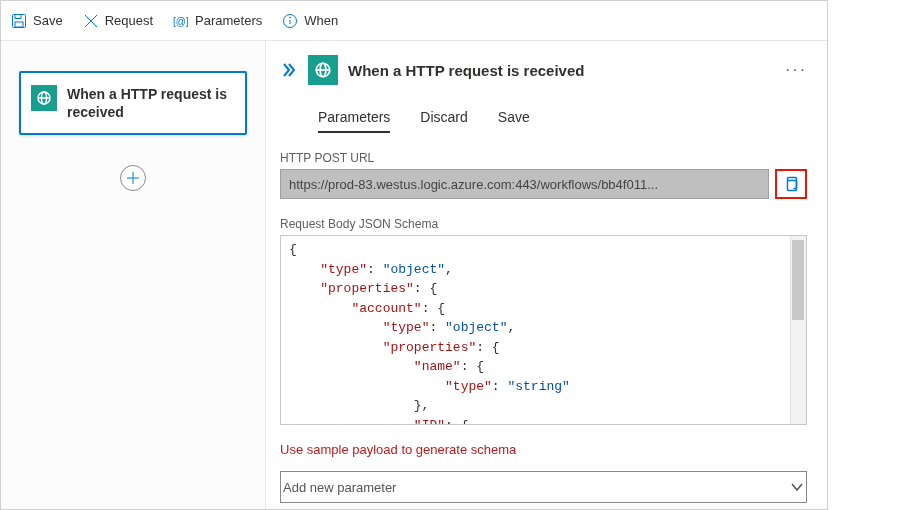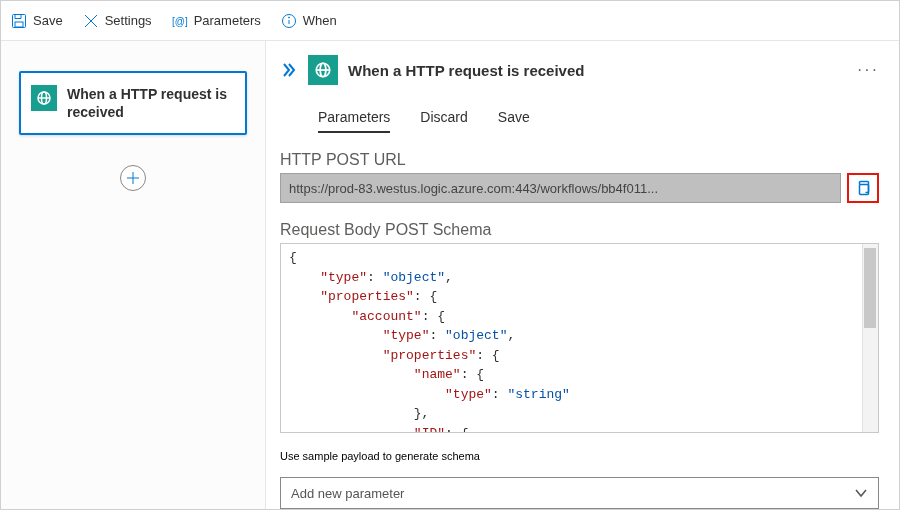--- a/index.html
+++ b/index.html
@@ -1,17 +1,17 @@
 <!DOCTYPE html>
 <html><head>
 <meta charset="utf-8">
 <style>
   * { box-sizing: border-box; }
   html, body { margin:0; padding:0; font-family: "Segoe UI", Arial, sans-serif; font-size:13px; color:#323130; background:#fff; width:900px; height:510px; overflow:hidden; }
-  .root { width:900px; height:510px; border:1px solid #d0d0d0; display:flex; flex-direction:column; }
+  .root { width:828px; height:510px; border:1px solid #d0d0d0; display:flex; flex-direction:column; }
   
   .toolbar { height:40px; display:flex; align-items:center; padding:0 10px; gap:20px; border-bottom:1px solid #e6e6e6; }
   .tb-btn { display:flex; align-items:center; gap:6px; cursor:pointer; color:#323130; }
   .tb-btn svg { width:16px; height:16px; stroke:#0078d4; fill:none; }
   
   .body { flex:1; display:flex; min-height:0; }
   .left { width:265px; background:#fcfcfc; border-right:1px solid #e6e6e6; padding:30px 18px; display:flex; flex-direction:column; align-items:center; }
   .card { width:100%; background:#fff; border:2px solid #0078d4; border-radius:2px; box-shadow:0 1px 3px rgba(0,0,0,0.15); padding:12px 10px; display:flex; align-items:flex-start; gap:10px; }
   .card-icon { width:26px; height:26px; background:#189e8f; display:flex; align-items:center; justify-content:center; flex-shrink:0; }
   .card-icon svg { width:16px; height:16px; stroke:#fff; fill:none; stroke-width:1.5; }
@@ -24,33 +24,33 @@
   .chevrons { color:#0078d4; cursor:pointer; display:flex; align-items:center; }
   .chevrons svg { width:18px; height:18px; stroke:#0078d4; fill:none; }
   .panel-icon { width:30px; height:30px; background:#189e8f; display:flex; align-items:center; justify-content:center; }
   .panel-icon svg { width:18px; height:18px; stroke:#fff; fill:none; stroke-width:1.5; }
   .panel-title { font-size:15px; font-weight:600; }
   .ellipsis { position:absolute; right:0; color:#605e5c; cursor:pointer; font-size:16px; letter-spacing:2px; }
   .tabs { display:flex; gap:30px; margin:18px 0 0 38px; }
   .tab { padding:6px 0; cursor:pointer; font-size:14px; color:#323130; }
   .tab.active { border-bottom:2px solid #323130; font-weight:400; }
   .section { margin-top:18px; }
-  .label { font-size:16px; color:#605e5c; margin-bottom:4px; }
+  .label { font-size:12px; color:#605e5c; margin-bottom:4px; }
   .urlrow { display:flex; gap:6px;justify-content:flex-end; }
   .urlbox { flex:1; background:#bfbfbf; border:1px solid #a0a0a0; height:30px; display:flex; align-items:center; padding:0 8px; font-size:13px; color:#444; overflow:hidden; white-space:nowrap; }
   .copybtn { width:32px; height:30px; border:2px solid #e3170a; display:flex; align-items:center; justify-content:center; cursor:pointer; background:#fff; }
   .copybtn svg { width:16px; height:16px; stroke:#0078d4; fill:none; stroke-width:1.5; }
   .codebox { border:1px solid #c8c8c8; height:190px; background:#fff; font-family:Consolas,"Courier New",monospace; font-size:13px; line-height:1.5; padding:4px 0 0 8px; overflow:hidden; white-space:pre; position:relative; }
   .codebox .scroll { position:absolute; right:0; top:0; bottom:0; width:16px; background:#f3f3f3; border-left:1px solid #e0e0e0;}
   .codebox .thumb { position:absolute; right:2px; top:4px; width:12px; height:80px; background:#c8c8c8; }
   .k { color:#a31515; }  
   .s { color:#0451a5; }  
   .p { color:#323130; }  
-  .link { color:#000000; font-size:11px; cursor:pointer; margin-top:17px; display:inline-block; }
-  .addparam { margin-top:14px; border:1px solid #8a8886; height:32px; display:flex; align-items:center; justify-content:space-between; padding:0 10px; cursor:pointer; font-size:13px; color:#555; }
+  .link { color:#b91c1c; font-size:13px; cursor:pointer; margin-top:17px; display:inline-block; }
+  .addparam { margin-top:14px; border:1px solid #8a8886; height:32px; display:flex; align-items:center; justify-content:space-between; padding:0 2px; cursor:pointer; font-size:13px; color:#555; }
   .addparam svg { width:14px; height:14px; stroke:#555; fill:none; }
 </style>
 </head>
 <body>
 
 <div class="root">
 
   <div class="toolbar">
     <div class="tb-btn">
       <svg viewBox="0 0 16 16">
@@ -58,21 +58,21 @@
           <path d="M4 1.5v4h6v-4"></path>
           <rect x="4" y="9" width="8" height="5"></rect>
         </svg>
       <span>Save</span>
     </div>
     <div class="tb-btn">
       <svg viewBox="0 0 16 16">
           <line x1="2" y1="2" x2="14" y2="14"></line>
           <line x1="14" y1="2" x2="2" y2="14"></line>
         </svg>
-      <span>Settings</span>
+      <span>Request</span>
     </div>
     <div class="tb-btn">
       <svg viewBox="0 0 16 16">
           <text x="0" y="12" font-size="10" fill="#0078d4" stroke="none">[@]</text>
         </svg>
       <span>Parameters</span>
     </div>
     <div class="tb-btn">
       <svg viewBox="0 0 16 16">
           <circle cx="8" cy="8" r="6.5"></circle>
@@ -136,21 +136,21 @@
           <div class="copybtn">
             <svg viewBox="0 0 16 16">
                 <rect x="4.5" y="4.5" width="9" height="10" rx="1"></rect>
                 <path d="M4.5 4.5 V2.5 a1 1 0 0 1 1 -1 h7 a1 1 0 0 1 1 1 v9 a1 1 0 0 1 -1 1 h-2"></path>
               </svg>
           </div>
         </div>
       </div>
 
       <div class="section">
-        <div class="label">Request Body POST Schema</div>
+        <div class="label">Request Body JSON Schema</div>
         <div class="codebox" id="codebox"><div class="scroll"><div class="thumb"></div></div><div><span class="p">{</span></div><div><span class="p">    </span><span class="k">"type"</span><span class="p">: </span><span class="s">"object"</span><span class="p">,</span></div><div><span class="p">    </span><span class="k">"properties"</span><span class="p">: {</span></div><div><span class="p">        </span><span class="k">"account"</span><span class="p">: {</span></div><div><span class="p">            </span><span class="k">"type"</span><span class="p">: </span><span class="s">"object"</span><span class="p">,</span></div><div><span class="p">            </span><span class="k">"properties"</span><span class="p">: {</span></div><div><span class="p">                </span><span class="k">"name"</span><span class="p">: {</span></div><div><span class="p">                    </span><span class="k">"type"</span><span class="p">: </span><span class="s">"string"</span></div><div><span class="p">                },</span></div><div><span class="p">                </span><span class="k">"ID"</span><span class="p">: {</span></div></div>
         <a class="link">Use sample payload to generate schema</a>
       </div>
 
       <div class="addparam">
         <span>Add new parameter</span>
         <svg viewBox="0 0 14 14">
             <polyline points="2,4 7,10 12,4" stroke-width="1.5"></polyline>
           </svg>
       </div>

